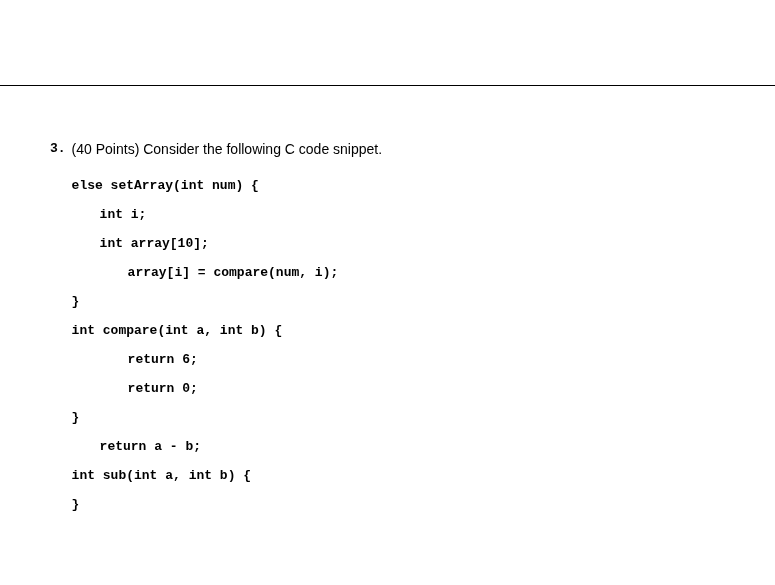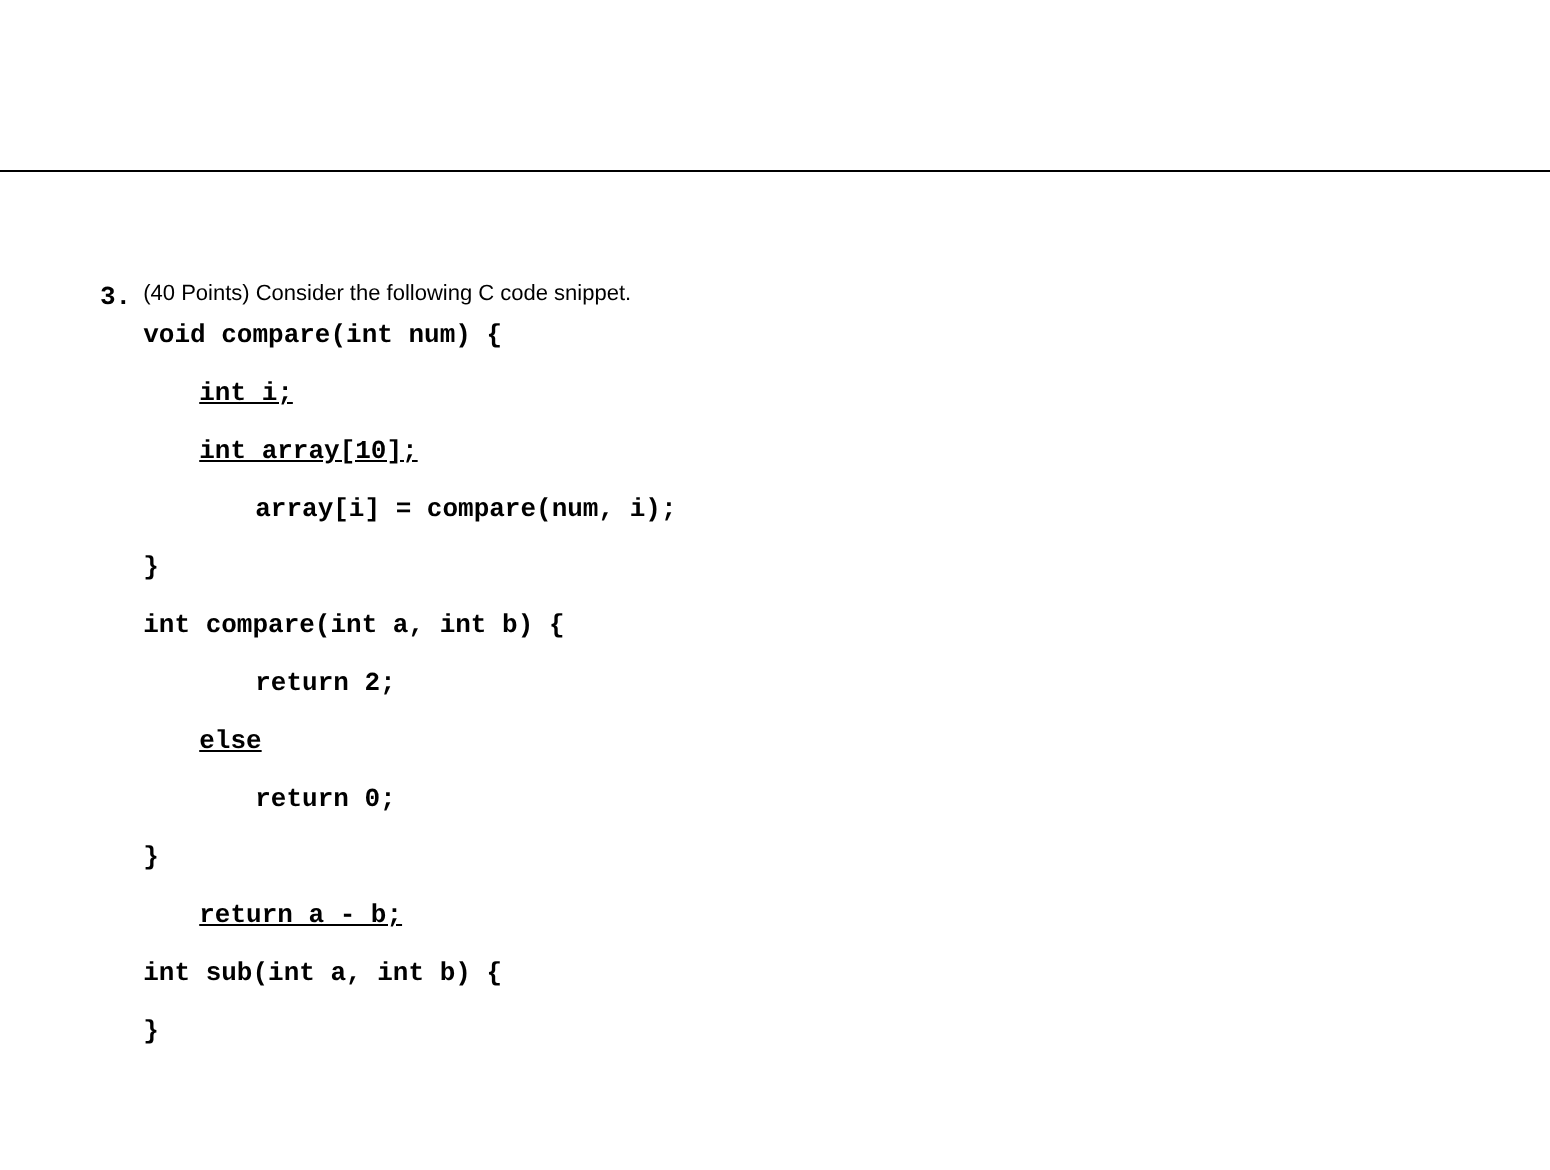--- a/index.html
+++ b/index.html
@@ -32,57 +32,56 @@
       font-weight: bold;
       font-size: 13px;
       white-space: nowrap;
       margin-right: 6px;
     }
     .qbody {
       flex: 1;
     }
     .prompt {
       font-family: Arial, Helvetica, sans-serif;
-      font-size: 11px;
-      margin-bottom: 8px;
+      font-size: 14px;
+      margin-bottom: 22px;
     }
     .code {
       font-family: "Courier New", Courier, monospace;
       font-weight: bold;
       font-size: 13px;
       line-height: 1.0;
     }
     .code .line {
       white-space: pre;
       margin-bottom: 16px;
     }
     .code .line:last-child {
       margin-bottom: 0;
     }
-    .ind1 { padding-left: 28px; text-decoration: underline; }
+    .ind1 { padding-left: 28px; }
     .ind2 { padding-left: 56px; }
   </style>
 </head>
 <body>
 
 <hr class="top-rule">
 
 <div class="question">
   <div class="qnum">3.</div>
   <div class="qbody">
     <div class="prompt">(40 Points) Consider the following C code snippet.</div>
     <div class="code">
-      <div class="line">void compare(int num) {</div>
+      <div class="line">else setArray(int num) {</div>
       <div class="line ind1">int i;</div>
       <div class="line ind1">int array[10];</div>
       <div class="line ind2">array[i] = compare(num, i);</div>
       <div class="line">}</div>
       <div class="line">int compare(int a, int b) {</div>
-      <div class="line ind2">return 2;</div>
-      <div class="line ind1">else</div>
+      <div class="line ind2">return 6;</div>
       <div class="line ind2">return 0;</div>
       <div class="line">}</div>
       <div class="line ind1">return a - b;</div>
       <div class="line">int sub(int a, int b) {</div>
       <div class="line">}</div>
     </div>
   </div>
 </div>
 
 </body></html>

